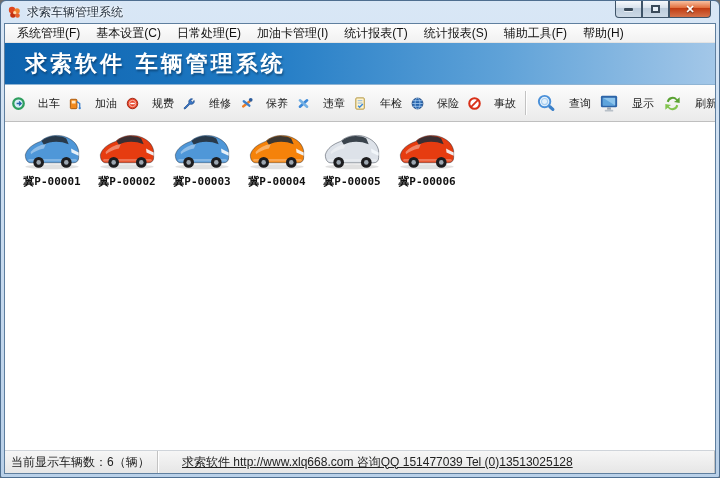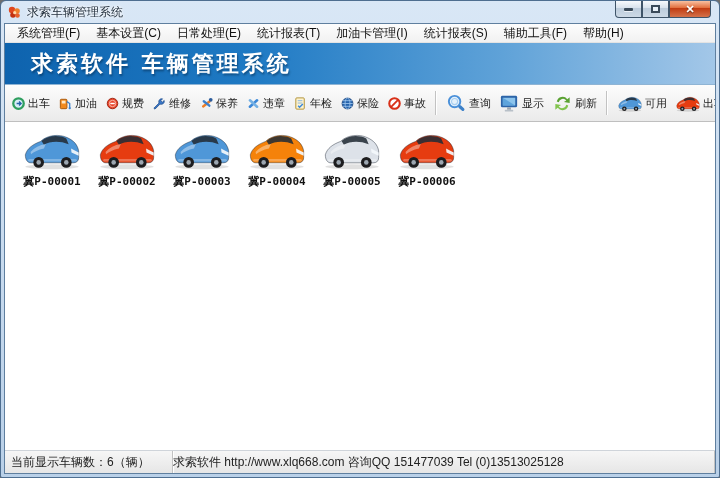--- a/index.html
+++ b/index.html
@@ -25,49 +25,49 @@
     background:#fff;display:flex;flex-direction:column;overflow:hidden;}
   
   .menubar{height:18px;flex:0 0 auto;background:linear-gradient(#fdfdfd,#f1f1f1);
     display:flex;align-items:center;padding-left:4px;border-bottom:1px solid #e3e3e3;}
   .menu-item{font-size:12px;color:#111;padding:2px 8px;white-space:nowrap;cursor:default;}
   
   .banner{height:41px;flex:0 0 auto;display:flex;align-items:center;
     background:linear-gradient(90deg,#0e63ae 0%,#1f7ac4 35%,#5fa2d8 70%,#a3c7e8 100%);
     border-bottom:1px solid #8fb4d4;}
   .banner-title{font-family:"DejaVu Serif",serif;font-weight:bold;font-size:22px;color:#fff;
-    letter-spacing:3px;padding-left:26px;text-shadow:1px 2px 2px rgba(0,30,60,.45);white-space:nowrap;}
+    letter-spacing:3px;padding-left:20px;text-shadow:1px 2px 2px rgba(0,30,60,.45);white-space:nowrap;}
   
   .infobar{height:22px;flex:0 0 auto;display:flex;align-items:center;gap:8px;padding-left:8px;
     background:linear-gradient(#fefeff,#e9f1fa 55%,#cfe0f2);border-bottom:1px solid #b9cfe4;
     font-size:12px;color:#1a66c4;font-weight:bold;white-space:nowrap;}
   .infobar .notice{margin-left:34px;}
   
   .toolbar{height:36px;flex:0 0 auto;display:flex;align-items:center;padding:0 2px;
     background:linear-gradient(#fcfcfc,#eaeaea);border-bottom:1px solid #bfbfbf;
     white-space:nowrap;overflow:hidden;}
-  .tbtn{display:inline-flex;align-items:center;gap:2px;padding:2px 3px;margin:0;
+  .tbtn{display:inline-flex;align-items:center;gap:12px;padding:2px 3px;margin:0;
     font-size:11px;color:#222;border:1px solid transparent;border-radius:3px;cursor:default;font-family:Liberation Serif, serif;}
   .tbtn svg{flex:0 0 auto;}
   .tsep{width:1px;height:24px;background:#c2c2c2;border-right:1px solid #fff;margin:0 5px;flex:0 0 auto;}
   .legend-car{width:26px;height:17px;display:inline-block;}
   
   .main{flex:1 1 auto;background:#fff;padding:8px 0 0 12px;display:flex;align-items:flex-start;overflow:hidden;}
   .vehicle{width:70px;margin-right:5px;text-align:center;cursor:default;font-weight:bold;}
   .vehicle .car{width:62px;height:40px;margin:0 auto;}
   .vehicle .plate{margin-top:4px;font-family:"DejaVu Sans Mono",monospace;font-size:11px;color:#111;white-space:nowrap;}
   
   .statusbar{height:22px;flex:0 0 auto;display:flex;align-items:stretch;
     background:linear-gradient(#f6f6f6,#e6e6e6);border-top:1px solid #cfd4da;
     font-size:12px;color:#222;}
   .sb-sec{display:flex;align-items:center;gap:5px;padding:0 6px;box-sizing:border-box;
     border-right:1px solid #c2c2c2;box-shadow:1px 0 0 #fff;white-space:nowrap;overflow:hidden;}
   .sb-1{width:145px;}
-  .sb-2{width:168px;}
-  .sb-3{flex:1;padding-left:0;}
+  .sb-2{width:153px;}
+  .sb-3{flex:1;padding-left:24px;text-decoration:underline;}
 </style>
 </head>
 <body>
 
 <div class="window">
 
   <div class="titlebar">
     <span class="title-icon">
       <svg width="15" height="15" viewBox="0 0 15 15">
         <circle cx="5" cy="5" r="3.2" fill="#e0471e"></circle>
@@ -90,22 +90,22 @@
         </div>
     </div>
   </div>
 
   <div class="client">
 
     <div class="menubar">
       <span class="menu-item">系统管理(F)</span>
       <span class="menu-item">基本设置(C)</span>
       <span class="menu-item">日常处理(E)</span>
+      <span class="menu-item">加油卡管理(I)</span>
       <span class="menu-item">统计报表(T)</span>
-      <span class="menu-item">加油卡管理(I)</span>
       <span class="menu-item">统计报表(S)</span>
       <span class="menu-item">辅助工具(F)</span>
       <span class="menu-item">帮助(H)</span>
     </div>
 
     <div class="banner">
       <span class="banner-title">求索软件 车辆管理系统</span>
     </div>
 
 

